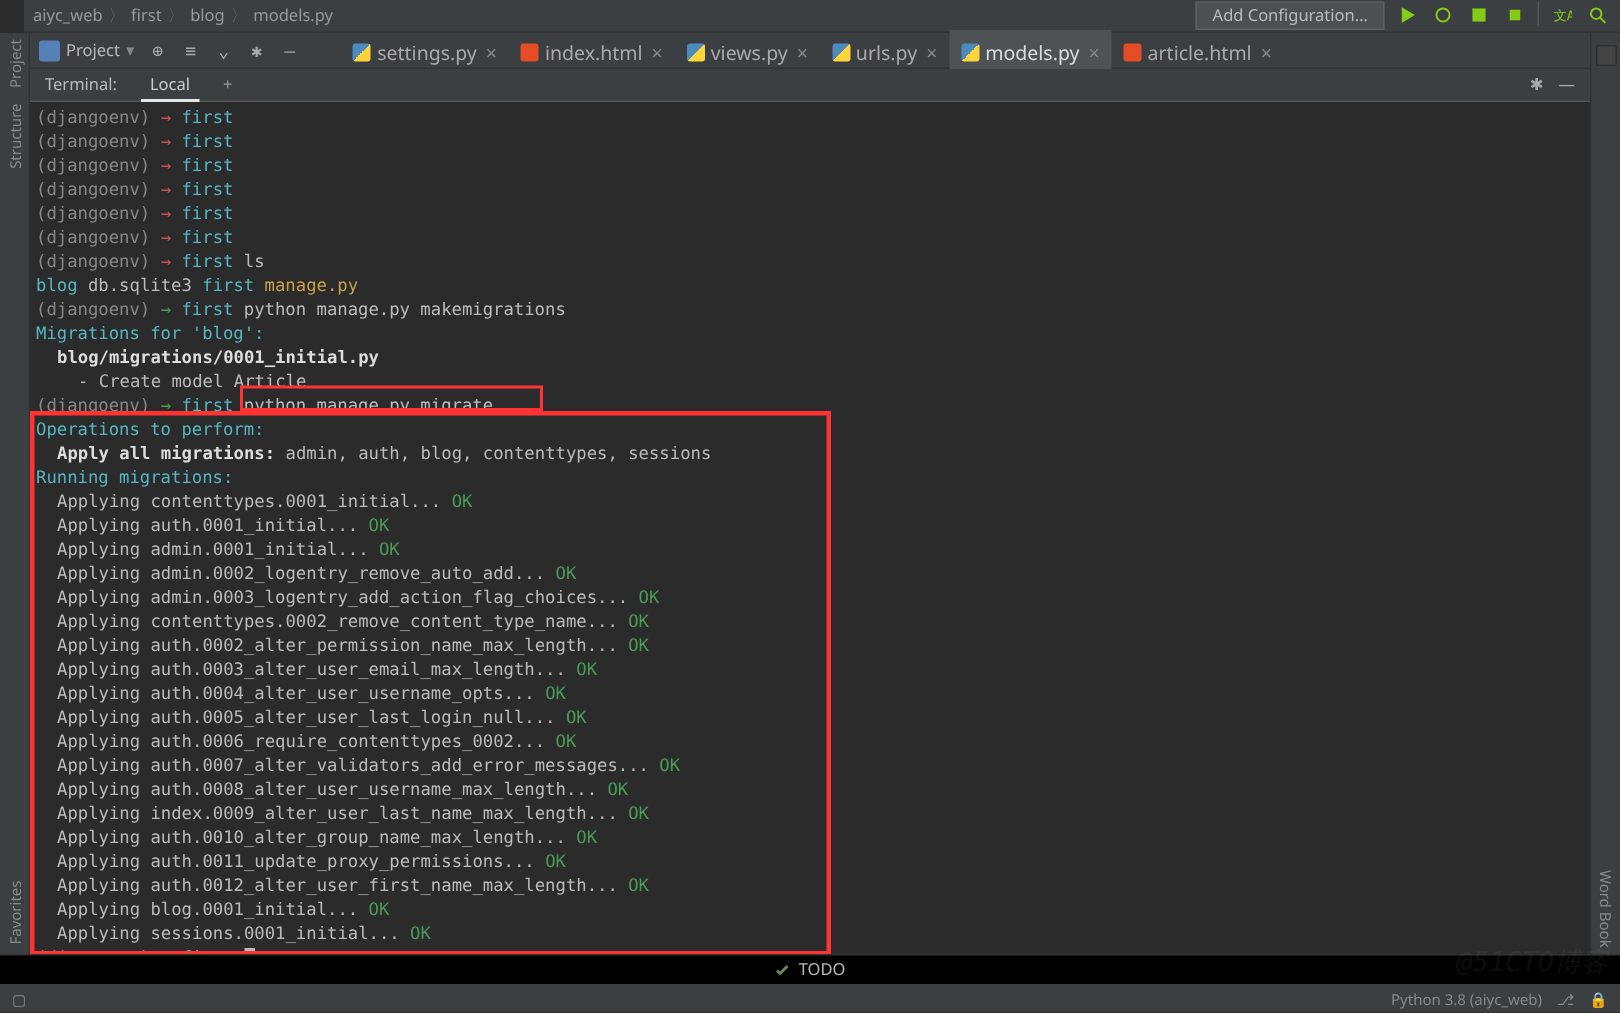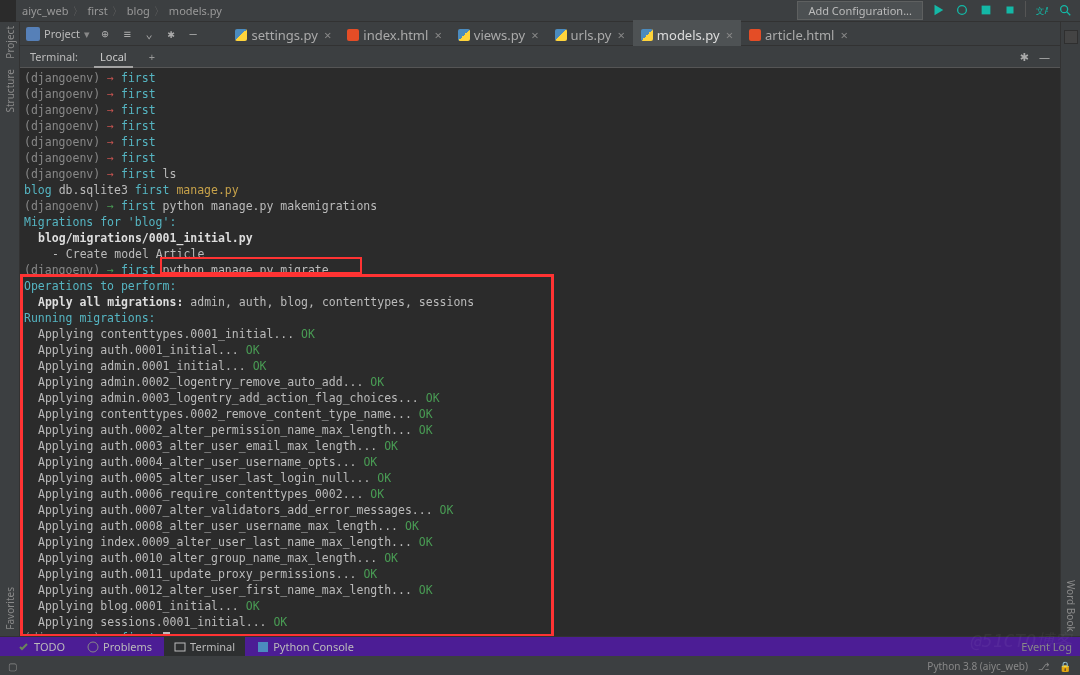--- a/index.html
+++ b/index.html
@@ -2,21 +2,21 @@
 <html><head>
 <meta charset="utf-8">
 <style>
 * { margin:0; padding:0; box-sizing:border-box; }
 body { width:1080px; height:675px; background:#2b2b2b; font-family:"Menlo","Consolas",monospace; font-size:12px; color:#bbb; overflow:hidden; position:relative; }
 .topbar { height:22px; background:#3c3f41; display:flex; align-items:center; padding:0 6px; border-bottom:1px solid #323232;margin-left:16px; }
 .breadcrumbs { display:flex; gap:4px; font-size:11px; color:#999; font-family:system-ui,sans-serif; }
 .breadcrumbs span.sep { color:#666; }
 .topbar-right { margin-left:auto; display:flex; gap:6px; }
 .btn-addcfg { background:#4c5052; border:1px solid #5e6060; padding:1px 10px; font-size:11px; color:#bbb; font-family:system-ui,sans-serif; cursor:pointer; }
-.icon-btn { width:18px; height:18px; display:flex; align-items:center; justify-content:center; color:#14b8a6; cursor:pointer; }
+.icon-btn { width:18px; height:18px; display:flex; align-items:center; justify-content:center; color:#84cc16; cursor:pointer; }
 .icon-btn svg { width:14px; height:14px; }
 .layout { display:flex; height:calc(100% - 22px - 20px - 19px); }
 .toolstrip-left { width:20px; background:#3c3f41; border-right:1px solid #323232; display:flex; flex-direction:column; align-items:center; padding-top:4px; gap:10px; }
 .toolstrip-left .vlabel { writing-mode:vertical-rl; transform:rotate(180deg); font-size:10px; color:#8a8a8a; font-family:system-ui,sans-serif; display:flex; align-items:center; gap:3px; }
 .toolstrip-right { width:20px; background:#3c3f41; border-left:1px solid #323232; display:flex; flex-direction:column-reverse; align-items:center; padding:4px 0; }
 .toolstrip-right .vlabel { writing-mode:vertical-rl; font-size:10px; color:#8a8a8a; font-family:system-ui,sans-serif; }
 .main { flex:1; display:flex; flex-direction:column; min-width:0; }
 .toolbar2 { height:24px; background:#3c3f41; border-bottom:1px solid #323232; display:flex; align-items:center; padding:0 6px; gap:4px; }
 .toolbar2 .project-label { font-size:11px; color:#bbb; font-family:system-ui,sans-serif; display:flex; gap:4px; align-items:center; }
 .proj-icon { width:14px;height:14px;background:#5680b8;border-radius:2px;}
@@ -24,39 +24,39 @@
 .tb-ico { width:14px;height:14px; color:#aaa; cursor:pointer; }
 .tabs { margin-left:20px; display:flex; gap:0; }
 .tab { padding:4px 8px; font-size:13px; color:#aaa; font-family:system-ui,sans-serif; display:flex; align-items:center; gap:4px; cursor:pointer; border-top:2px solid transparent; }
 .tab.active { background:#4e5254; color:#ddd; }
 .tab .filetype { width:12px; height:12px; }
 .ft-py { background:linear-gradient(135deg,#4b8bbe 50%,#ffd43b 50%); border-radius:2px; }
 .ft-html { background:#e44d26; border-radius:2px; }
 .tab .close { color:#888; margin-left:2px; }
 .panel-head { height:22px; background:#3c3f41; border-bottom:1px solid #555; display:flex; align-items:center; padding:0 10px; gap:16px; font-family:system-ui,sans-serif; font-size:11px; }
 .panel-head .title { color:#bbb; }
-.panel-head .ltab { color:#ccc; border-bottom:2px solid #a3a3a3; padding:3px 6px 2px; }
+.panel-head .ltab { color:#ccc; border-bottom:2px solid #e5e5e5; padding:3px 6px 2px; }
 .panel-head .plus { color:#999; cursor:pointer; }
 .panel-head-right { margin-left:auto; display:flex; gap:10px; color:#aaa; }
 .terminal { flex:1; background:#2b2b2b; padding:2px 4px 2px 4px; overflow:hidden; line-height:16px; font-size:11.5px; position:relative; }
 .prompt .env { color:#888; }
 .prompt .arrow { color:#c75450; }
 .prompt .arrow.green { color:#499c54; }
 .prompt .dir { color:#55b5c2; }
 .prompt .cmd,.prompt .extra { color:#bbb; }
 .yellow { color:#c7a24a; }
 .teal { color:#55b5c2; }
 .bold { font-weight:700; color:#ddd; }
 .ok { color:#499c54; }
 .indent1 { padding-left:14px; }
 .indent2 { padding-left:28px; }
 .hl-red1 { position:absolute; left:140px; top:189px; width:202px; height:17px; border:2px solid #f33; pointer-events:none; }
 .hl-red2 { position:absolute; left:0px; top:206px; width:534px; height:363px; border:3px solid #f33; pointer-events:none; }
 .cursor { display:inline-block; width:7px; height:13px; background:#bbb; vertical-align:middle; }
-.bottom-tools { position:absolute; left:0; right:0; bottom:19px; height:20px; background:#4c1d95; border-top:1px solid #323232; display:flex; align-items:center; padding:0 8px; gap:2px; font-family:system-ui,sans-serif; font-size:11px; }
+.bottom-tools { position:absolute; left:0; right:0; bottom:19px; height:20px; background:#000000; border-top:1px solid #323232; display:flex; align-items:center; padding:0 8px; gap:2px; font-family:system-ui,sans-serif; font-size:11px;flex-direction:column; }
 .bt-item { padding:2px 10px; color:#bbb; cursor:pointer; display:flex; align-items:center; gap:4px; }
 .bt-item.active { background:#2d2f30; }
 .bt-item svg { width:12px;height:12px;}
 .bottom-right { margin-left:auto; display:flex; gap:6px; color:#888; }
 .status { position:absolute; left:0; right:0; bottom:0; height:19px; background:#3c3f41; display:flex; align-items:center; padding:0 8px; font-size:10px; color:#888; font-family:system-ui,sans-serif; }
 .status .st-right { margin-left:auto; display:flex; gap:10px; align-items:center; }
 .watermark { position:absolute; right:8px; bottom:22px; font-size:18px; color:rgba(255,255,255,.05); font-style:italic; }
 .tiny-right-icon{width:14px;height:14px;background:#444;border:1px solid #2f2f2f;display:block;}
 </style>
 </head>

